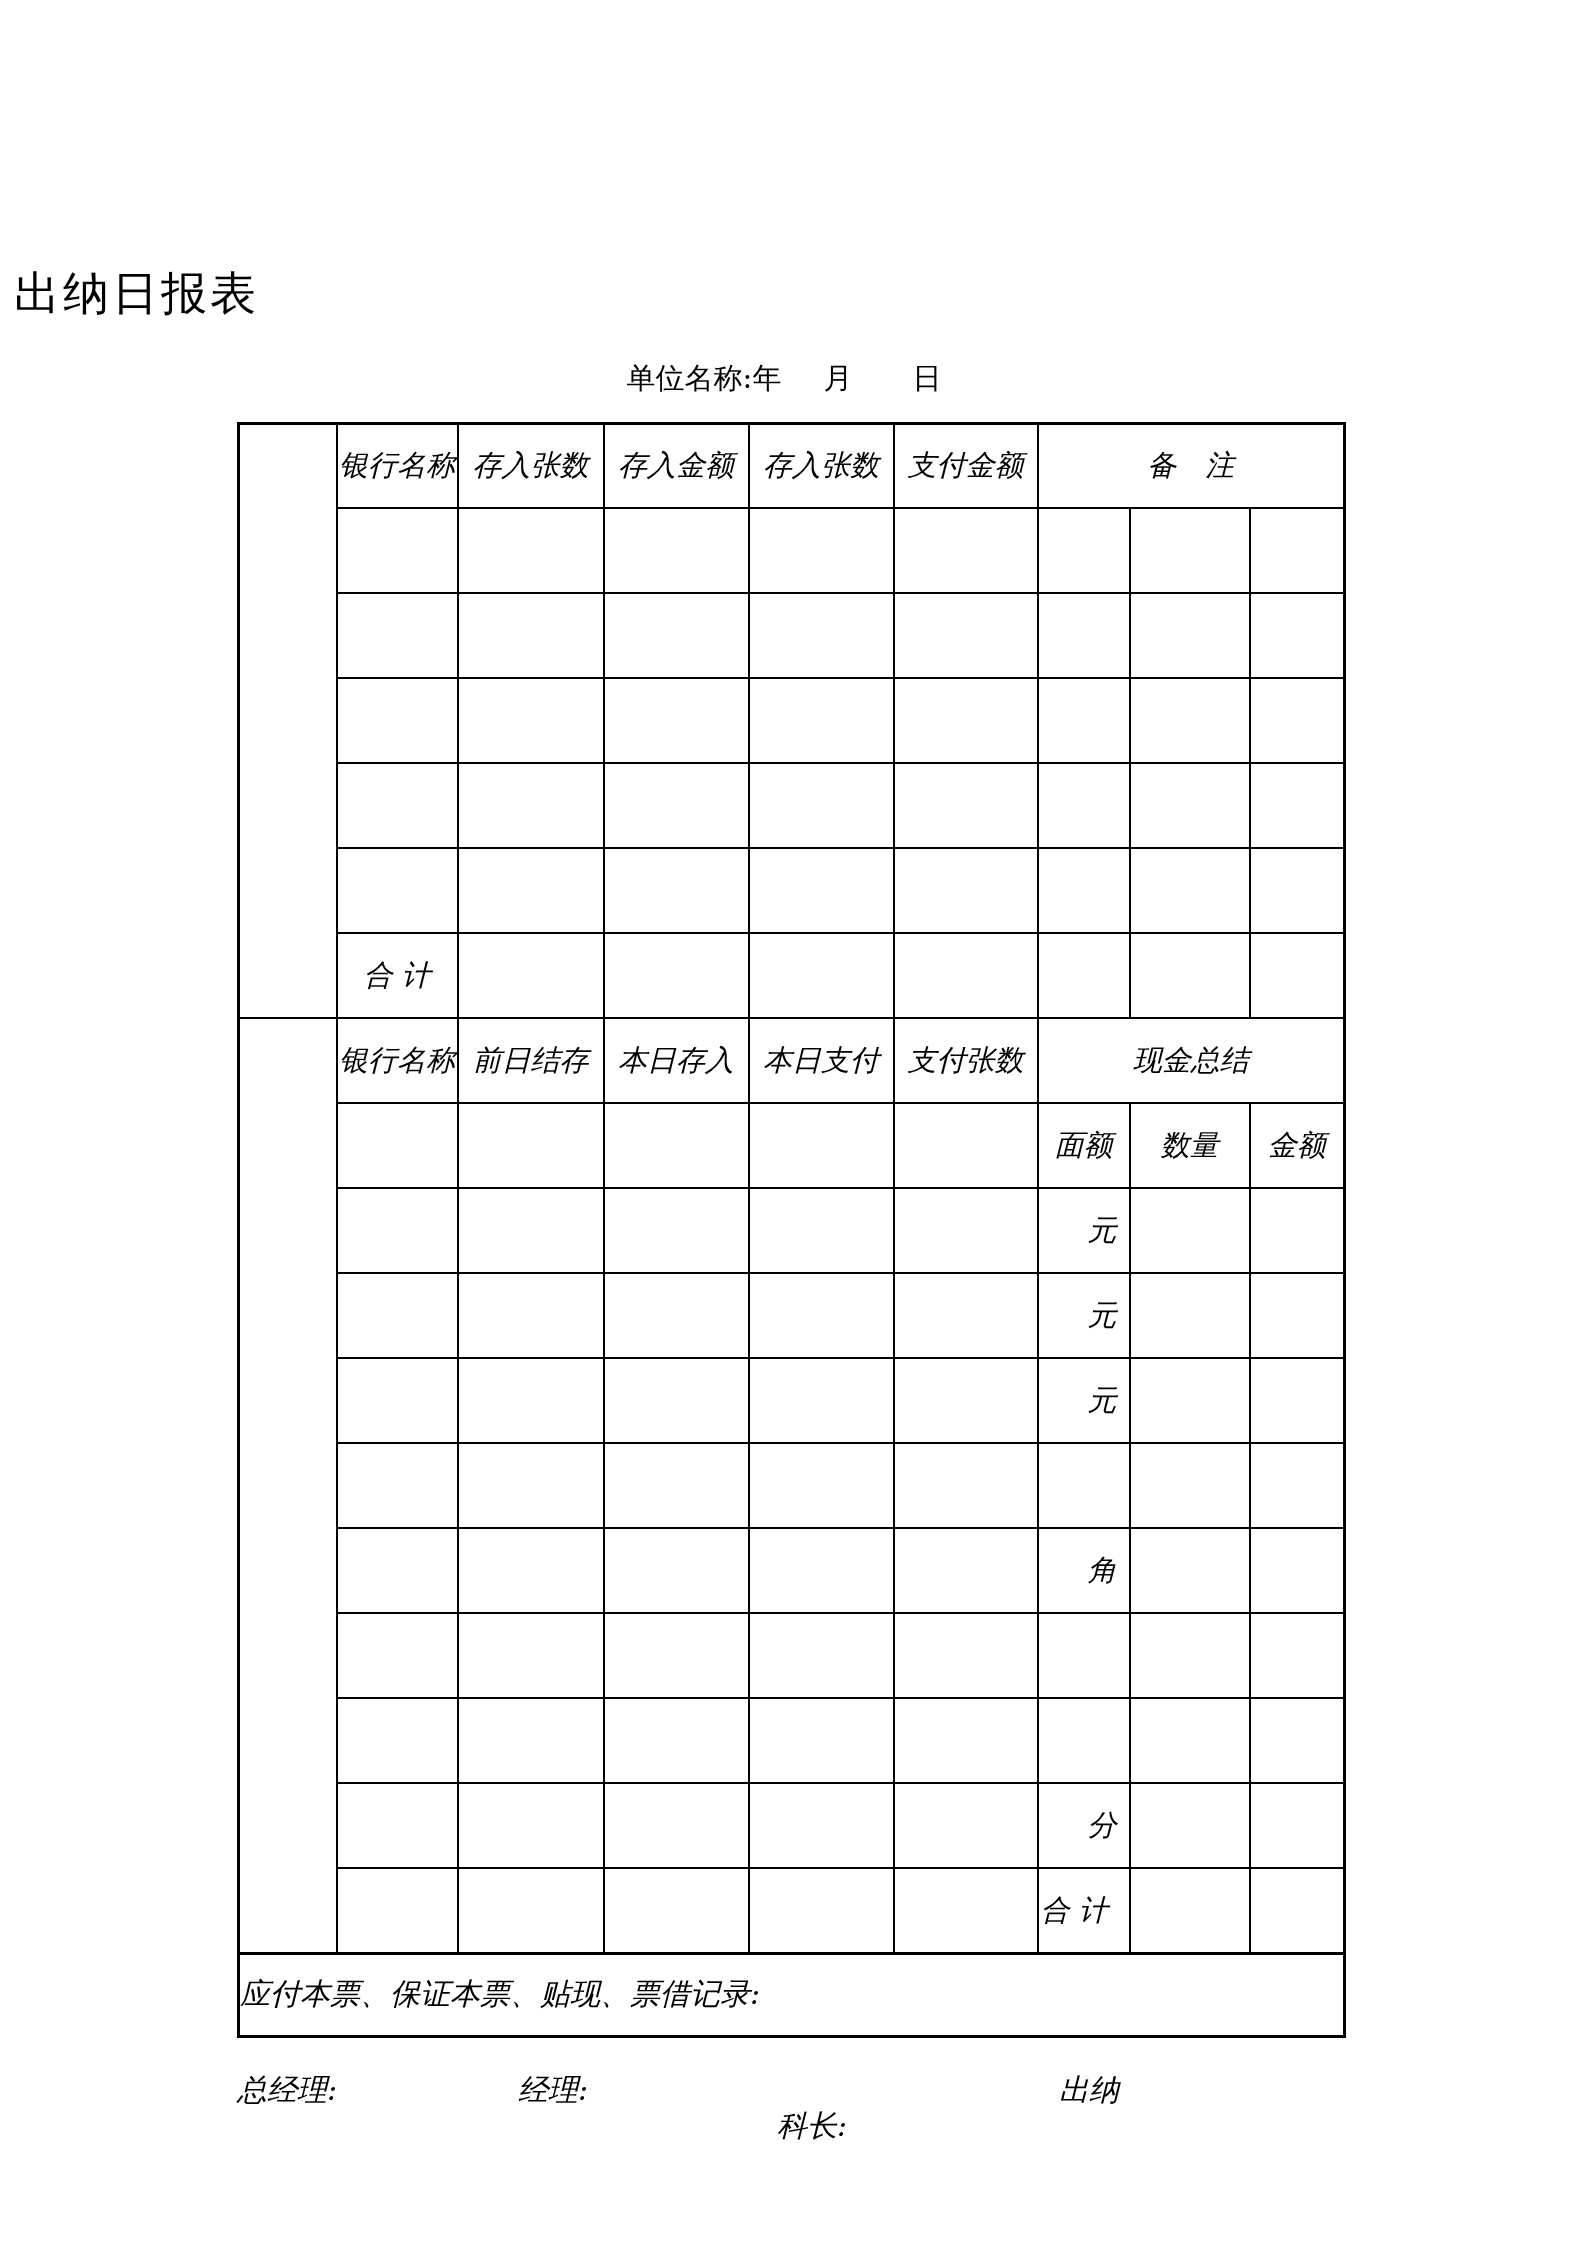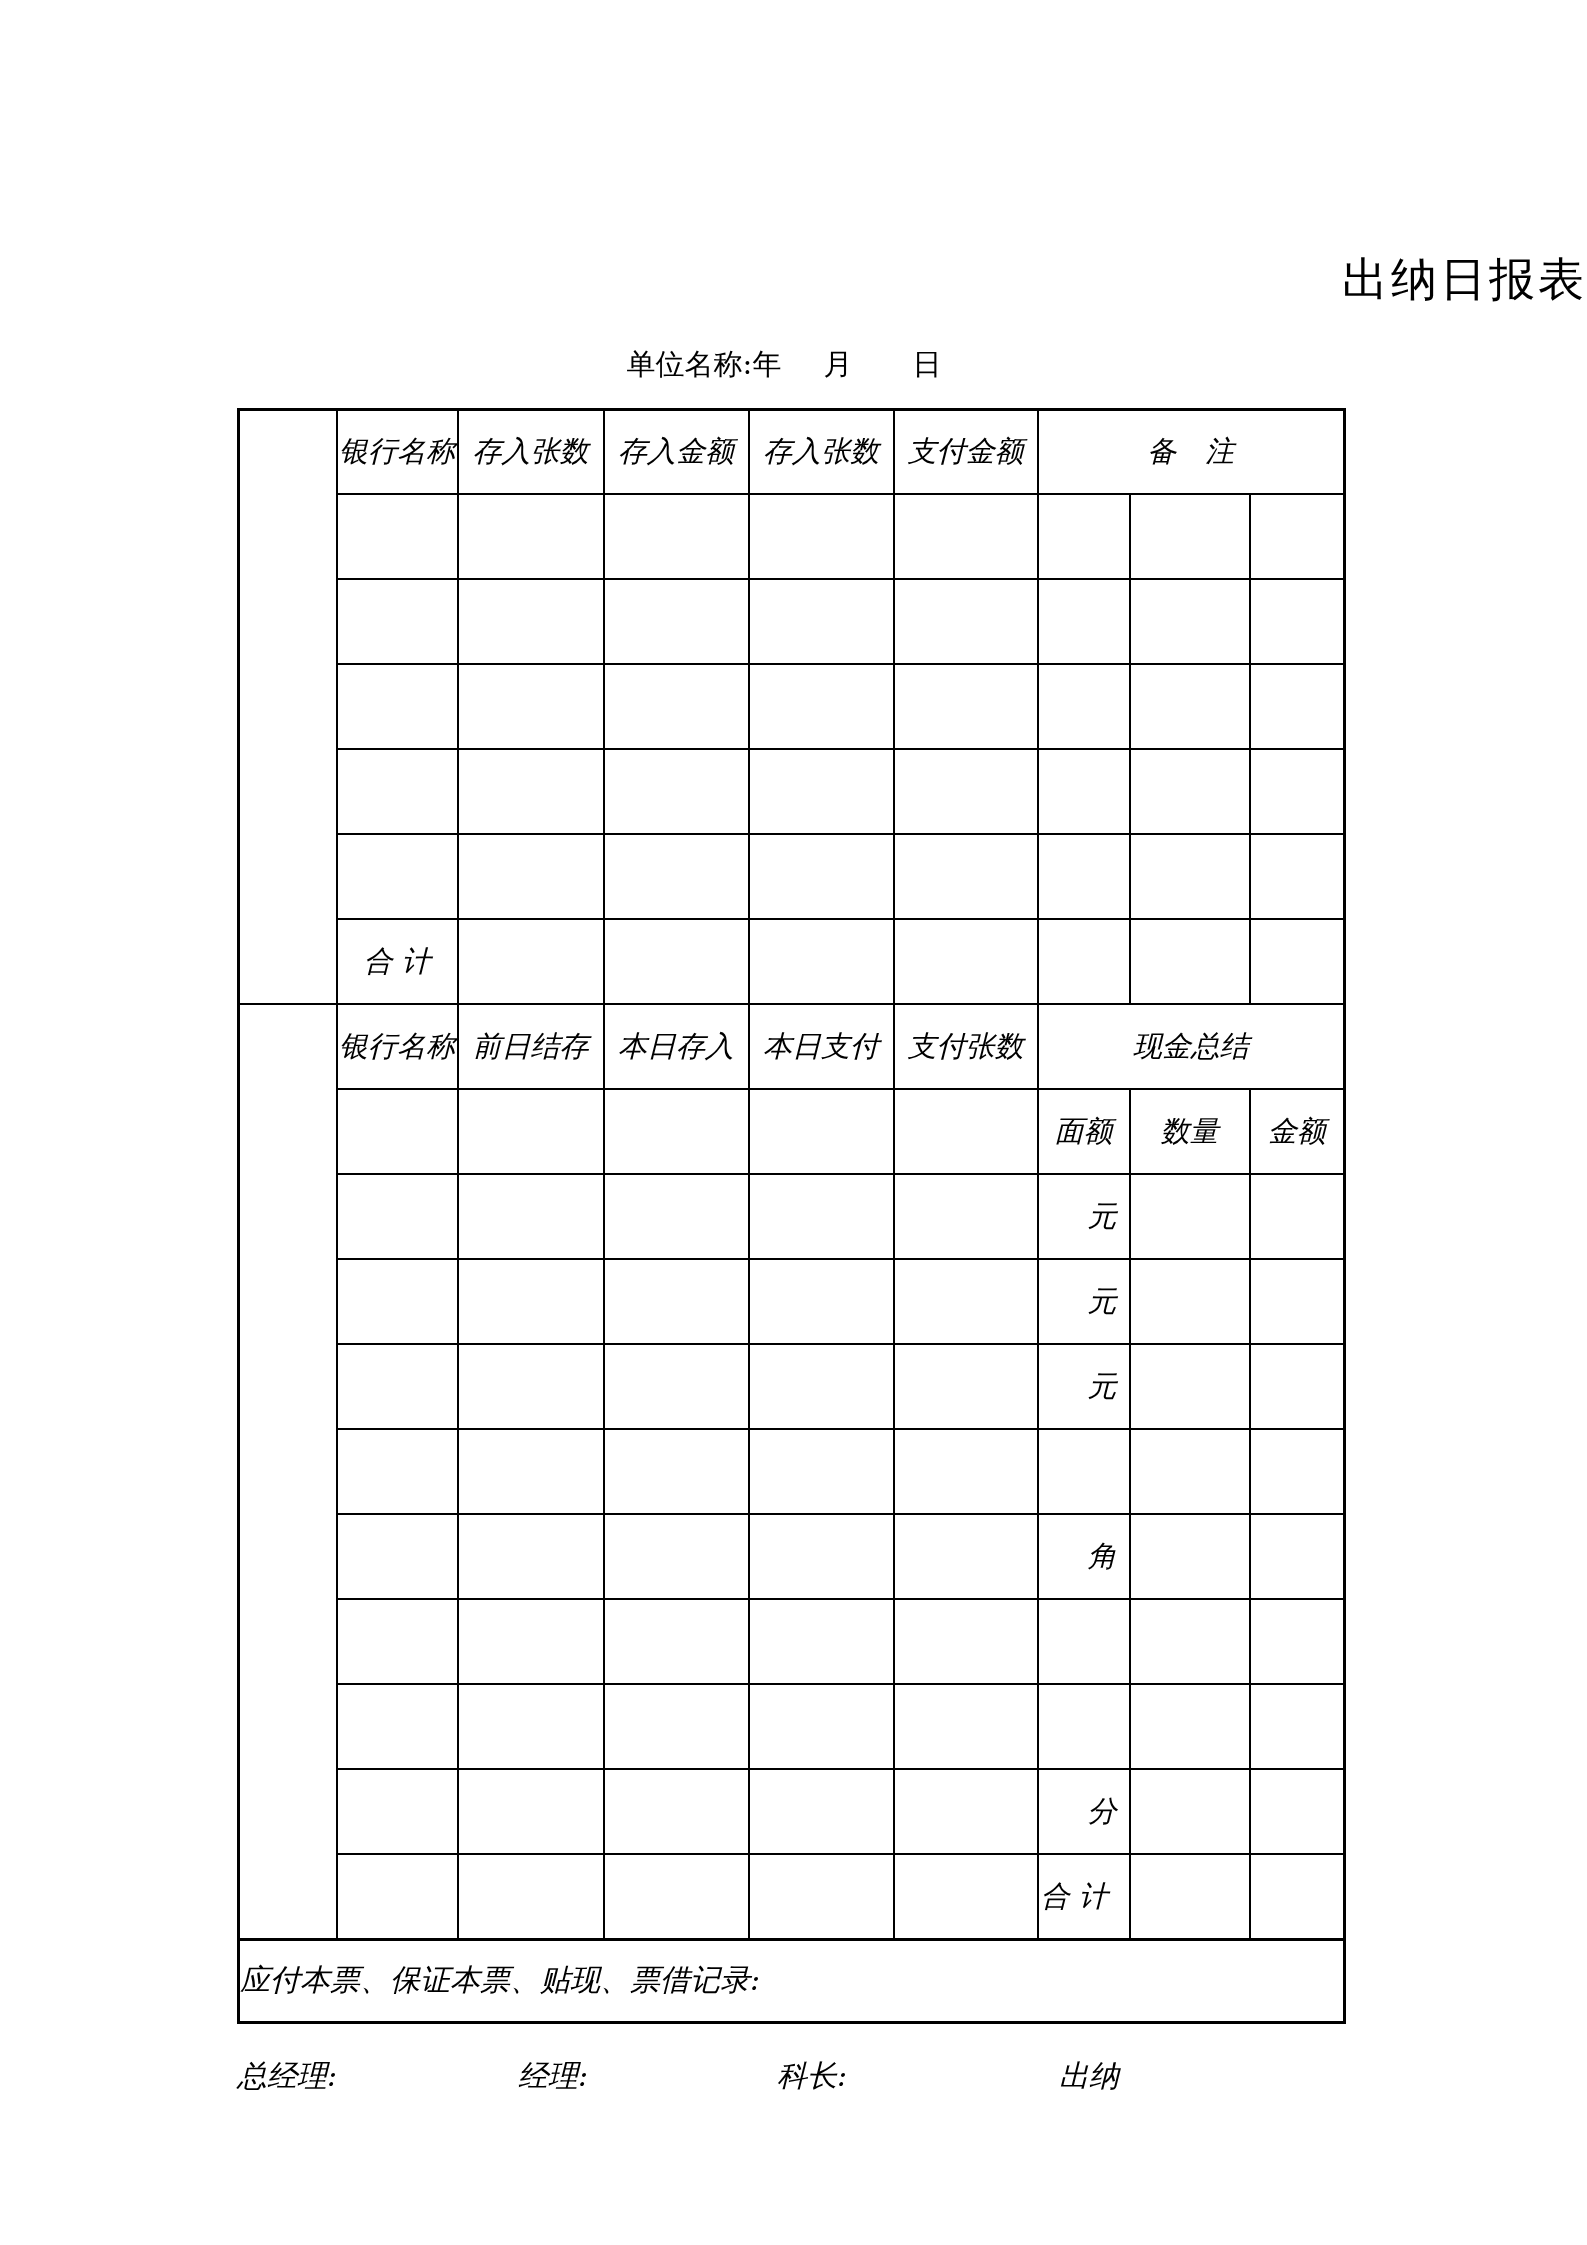--- a/index.html
+++ b/index.html
@@ -5,23 +5,23 @@
   * { box-sizing: border-box; }
   html, body { margin: 0; padding: 0; }
   body {
     width: 1587px;
     height: 2245px;
     background: #ffffff;
     color: #000000;
     font-family: "DejaVu Serif", "Liberation Serif", serif;
   }
   .title {
-    margin: 0;
+    margin: 14px;
     padding-top: 252px;
-    text-align: right;
+    text-align: left;
     font-size: 46px;
     font-weight: normal;
     letter-spacing: 3px;
     line-height: 1.2;
   }
   .meta-row {
     width: 1106px;
     margin: 40px 0 0 237px;
     padding: 0 37px 0 25px;
     display: flex;
@@ -64,21 +64,21 @@
     width: 1106px;
     height: 42px;
     margin: 34px 0 0 237px;
     font-size: 30px;
     line-height: 1.2;
     font-style: italic;
   }
   .signatures span { position: absolute; top: 0; white-space: nowrap; }
   .sig-gm { left: 0; }
   .sig-m  { left: 281px; }
-  .sig-sc { left: 540px; }
+  .sig-sc { left: 540px; margin-top: 36px; }
   .sig-c  { left: 822px; text-align: right; }
 </style>
 </head>
 <body>
 
 <h1 class="title">出纳日报表</h1>
 
 <div class="meta-row">
   <span>单位名称:</span>
   <span class="date-group">

